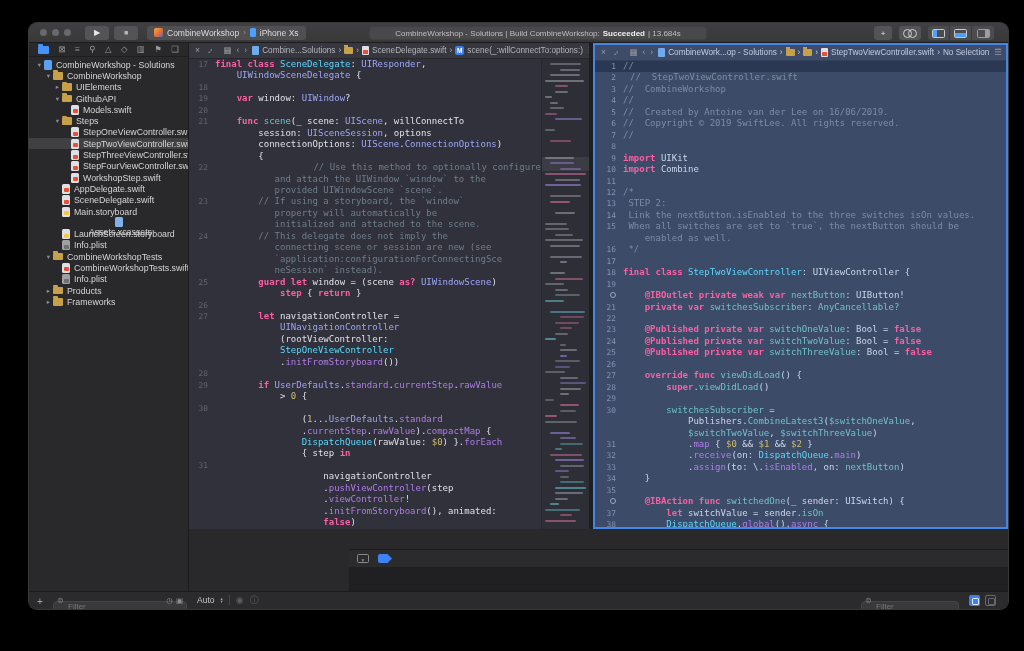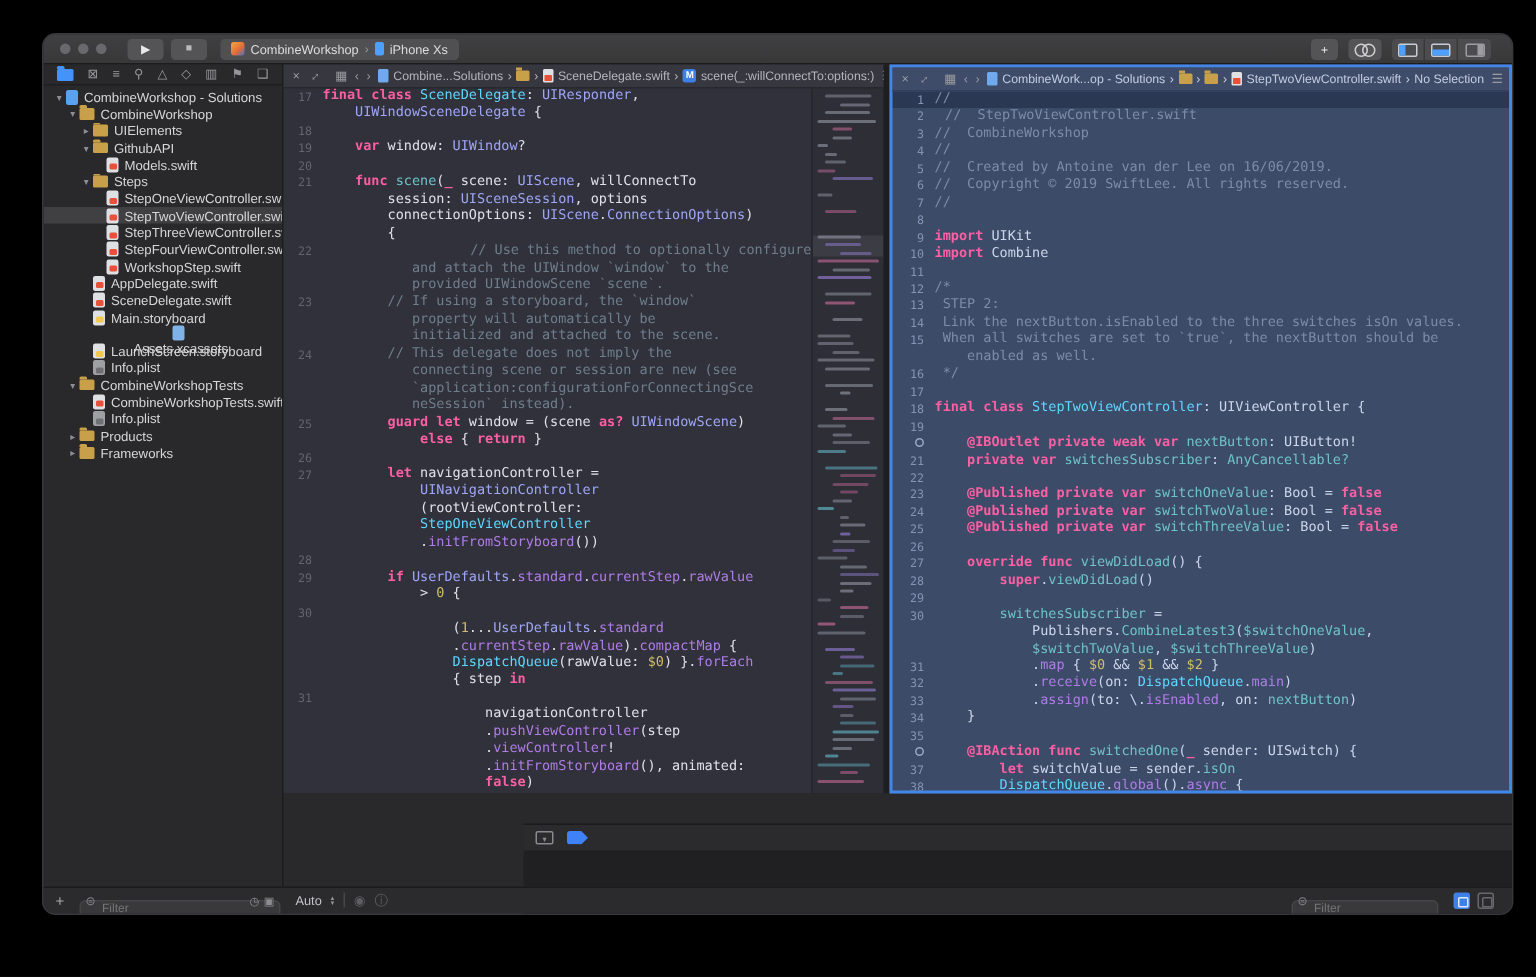--- a/index.html
+++ b/index.html
@@ -146,20 +146,25 @@
     <div class="tbtn" id="stop-btn">
         <span>■</span>
       </div>
     <div id="scheme">
       <span id="app-chip"></span>
       <span>CombineWorkshop</span>
       <span class="scheme-sep">›</span>
       <span id="phone-chip"></span>
       <span>iPhone Xs</span>
     </div>
+    <div id="status-pill">
+      <span>CombineWorkshop - Solutions | Build CombineWorkshop:</span>
+      <b>Succeeded</b>
+      <span>| 13.684s</span>
+    </div>
     <div id="tb-right">
       <div class="tbtn" style="width:18px">
           <span>+</span>
         </div>
       <div class="tbtn" style="width:22px">
         <span id="asst-icon">
             <i></i>
             <i></i>
           </span>
       </div>
@@ -350,21 +355,21 @@
         <div class="crow"><span class="gut"></span><span class="cl" style="padding-left: 11ch;"><span class="com">and attach the UIWindow `window` to the</span></span></div>
         <div class="crow"><span class="gut"></span><span class="cl" style="padding-left: 11ch;"><span class="com">provided UIWindowScene `scene`.</span></span></div>
         <div class="crow"><span class="gut">23</span><span class="cl" style="padding-left: 8ch;"><span class="com">// If using a storyboard, the `window`</span></span></div>
         <div class="crow"><span class="gut"></span><span class="cl" style="padding-left: 11ch;"><span class="com">property will automatically be</span></span></div>
         <div class="crow"><span class="gut"></span><span class="cl" style="padding-left: 11ch;"><span class="com">initialized and attached to the scene.</span></span></div>
         <div class="crow"><span class="gut">24</span><span class="cl" style="padding-left: 8ch;"><span class="com">// This delegate does not imply the</span></span></div>
         <div class="crow"><span class="gut"></span><span class="cl" style="padding-left: 11ch;"><span class="com">connecting scene or session are new (see</span></span></div>
         <div class="crow"><span class="gut"></span><span class="cl" style="padding-left: 11ch;"><span class="com">`application:configurationForConnectingSce</span></span></div>
         <div class="crow"><span class="gut"></span><span class="cl" style="padding-left: 11ch;"><span class="com">neSession` instead).</span></span></div>
         <div class="crow"><span class="gut">25</span><span class="cl" style="padding-left: 8ch;"><span class="kw">guard let</span><span class="pln"> window = (scene </span><span class="kw">as?</span><span class="pln"> </span><span class="typ">UIWindowScene</span><span class="pln">)</span></span></div>
-        <div class="crow"><span class="gut"></span><span class="cl" style="padding-left: 12ch;"><span class="kw">else</span><span class="pln"> { </span><span class="kw">return</span><span class="pln"> }</span></span></div>
+        <div class="crow"><span class="gut"></span><span class="cl" style="padding-left: 12ch;"><span class="kw">step</span><span class="pln"> { </span><span class="kw">return</span><span class="pln"> }</span></span></div>
         <div class="crow"><span class="gut">26</span><span class="cl" style="padding-left: 0ch;"></span></div>
         <div class="crow"><span class="gut">27</span><span class="cl" style="padding-left: 8ch;"><span class="kw">let</span><span class="pln"> navigationController =</span></span></div>
         <div class="crow"><span class="gut"></span><span class="cl" style="padding-left: 12ch;"><span class="typ">UINavigationController</span></span></div>
         <div class="crow"><span class="gut"></span><span class="cl" style="padding-left: 12ch;"><span class="pln">(rootViewController:</span></span></div>
         <div class="crow"><span class="gut"></span><span class="cl" style="padding-left: 12ch;"><span class="cls">StepOneViewController</span></span></div>
         <div class="crow"><span class="gut"></span><span class="cl" style="padding-left: 12ch;"><span class="pln">.</span><span class="mem">initFromStoryboard</span><span class="pln">())</span></span></div>
         <div class="crow"><span class="gut">28</span><span class="cl" style="padding-left: 0ch;"></span></div>
         <div class="crow"><span class="gut">29</span><span class="cl" style="padding-left: 8ch;"><span class="kw">if</span><span class="pln"> </span><span class="typ">UserDefaults</span><span class="pln">.</span><span class="mem">standard</span><span class="pln">.</span><span class="mem">currentStep</span><span class="pln">.</span><span class="mem">rawValue</span></span></div>
         <div class="crow"><span class="gut"></span><span class="cl" style="padding-left: 12ch;"><span class="pln">&gt; </span><span class="num">0</span><span class="pln"> {</span></span></div>
         <div class="crow"><span class="gut">30</span><span class="cl" style="padding-left: 0ch;"></span></div>

